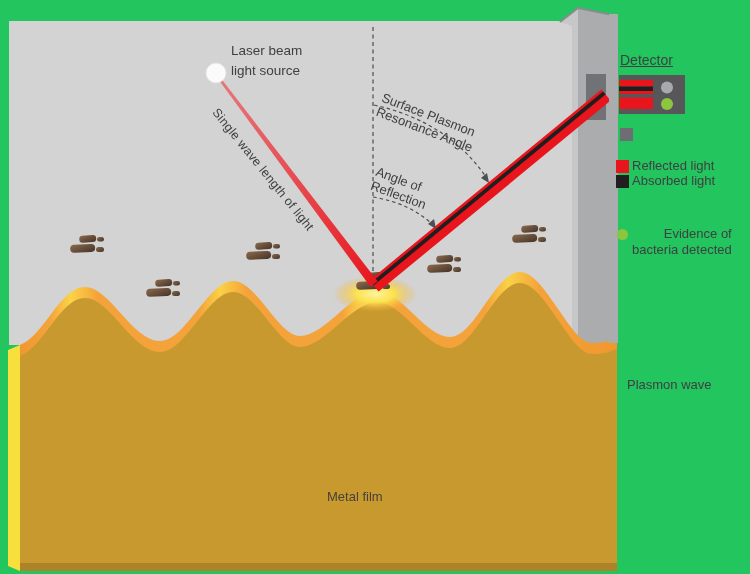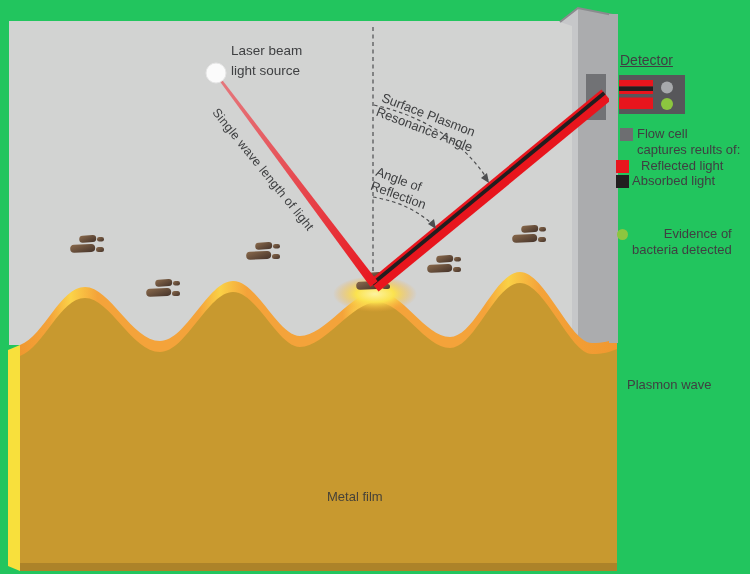--- a/index.html
+++ b/index.html
@@ -124,27 +124,23 @@
   </div>
 
   <div class="lbl rot" style="left:379px;top:164px;transform:rotate(20deg);line-height:15px;">
     <span class="ln">Angle of</span>
     <span class="ln">Reflection</span>
   </div>
 
   <div class="lbl" style="left:620px;top:52px;font-size:14px;text-decoration:underline;">Detector</div>
 
   <div class="sw" style="left: 620px; top: 128px; width: 13px; height: 13px; background: rgb(109, 110, 113);"></div>
-  <div class="lbl" style="left:637px;top:126px;">
-    <span class="ln">Flow cell</span>
-    <span class="ln">captures reults of:</span>
-  </div>
 
   <div class="sw sq" style="left: 616px; top: 160px; background: rgb(232, 21, 29);"></div>
-  <div class="lbl" style="left:632px;top:158px;margin-left:9px;">Reflected light</div>
+  <div class="lbl" style="left:632px;top:158px;">Reflected light</div>
 
   <div class="sw sq" style="left: 616px; top: 175px; background: rgb(34, 30, 31);"></div>
   <div class="lbl" style="left:632px;top:173px;">Absorbed light</div>
 
   <div class="sw dot" style="left: 617px; top: 229px; background: rgb(140, 198, 63);"></div>
   <div class="lbl" style="left:632px;top:226px;text-align:right;">
     <span class="ln">Evidence of</span>
     <span class="ln">bacteria detected</span>
   </div>
 

